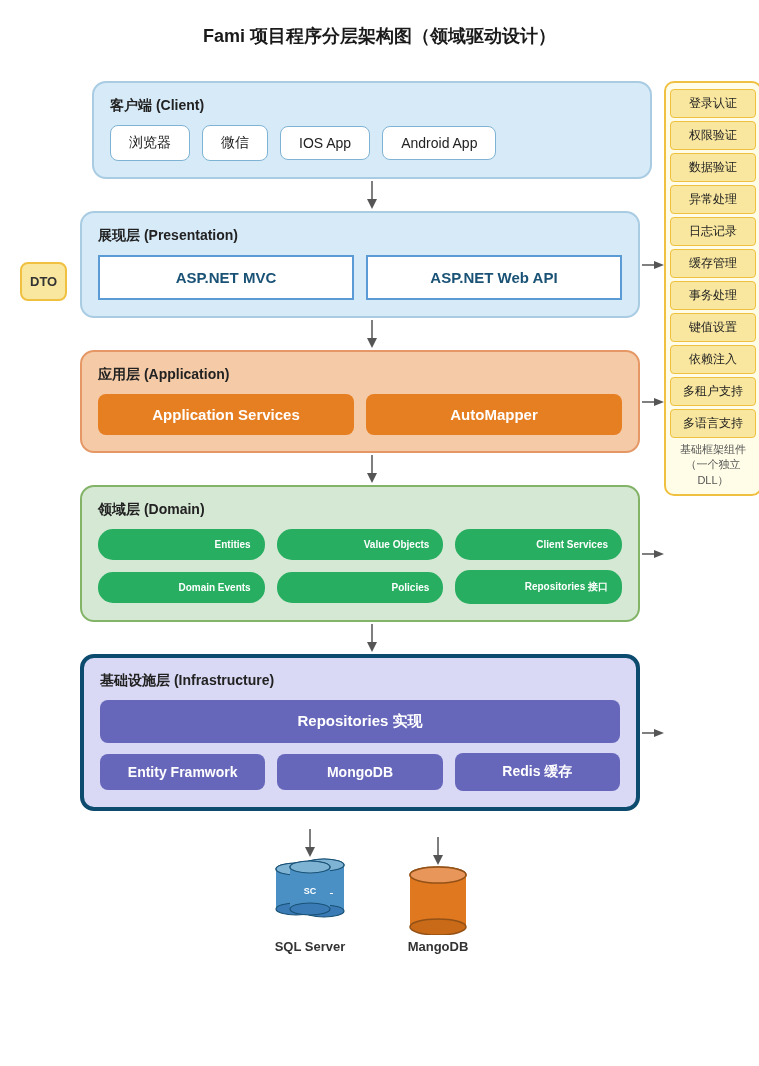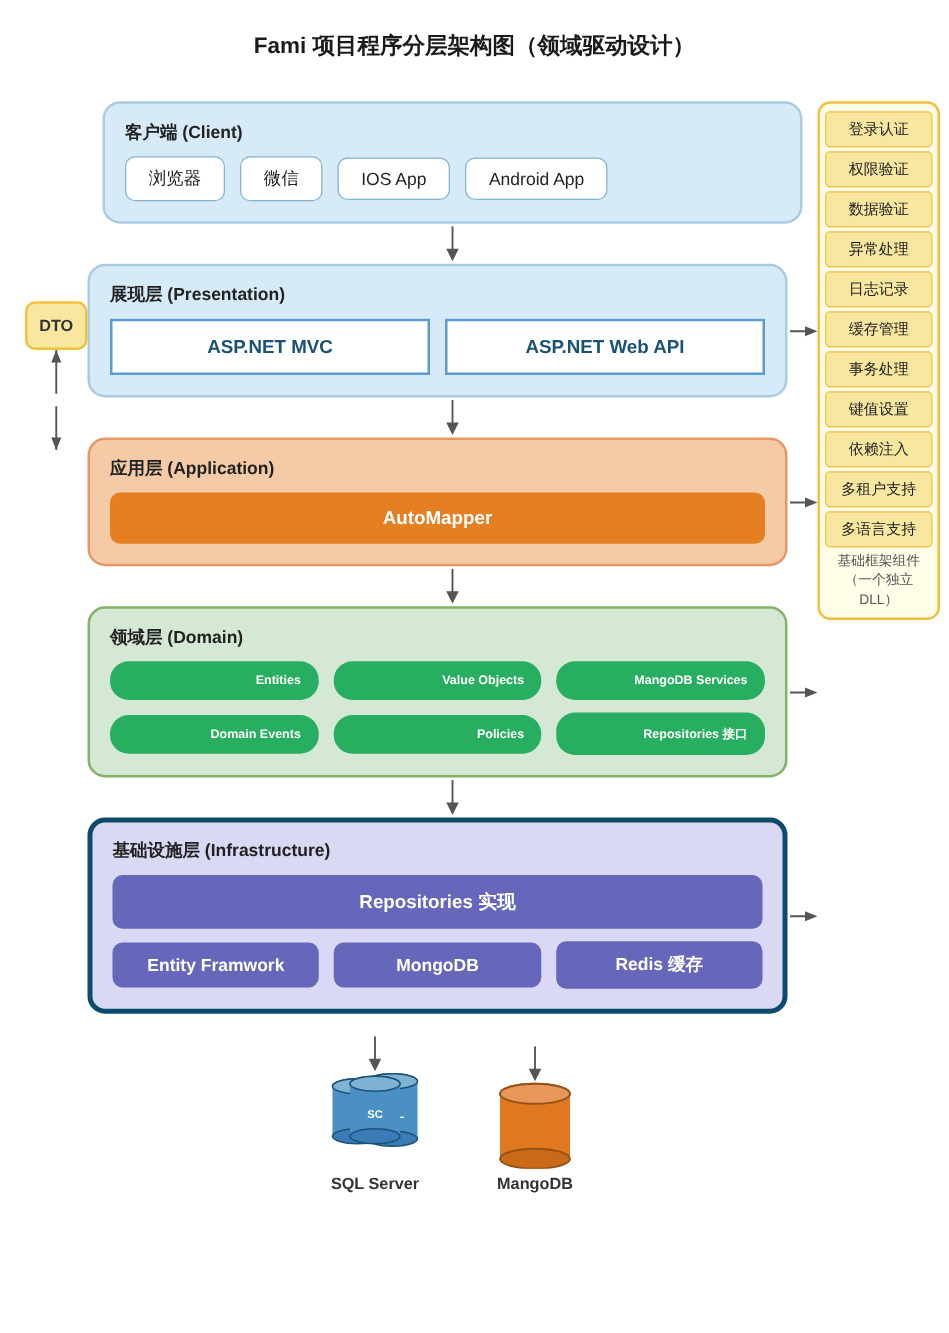--- a/index.html
+++ b/index.html
@@ -222,21 +222,21 @@
       display: flex;
       flex-direction: row;
       align-items: flex-start;
       width: 100%;
       position: relative;
     }
 
     .left-area {
       width: 60px;
       display: flex;
-      flex-direction: column;
+      flex-direction: row;
       align-items: center;
       padding-top: 160px;
       position: relative;
     }
 
     .center-area {
       flex: 1;
       display: flex;
       flex-direction: column;
       align-items: center;
@@ -318,20 +318,21 @@
         <svg width="20" height="28">
           <line x1="10" y1="0" x2="10" y2="20" stroke="#555" stroke-width="1.5"></line>
           <polygon points="10,28 5,18 15,18" fill="#555"></polygon>
         </svg>
       </div>
 
       <div style="display:flex;flex-direction:row;align-items:center;width:100%;">
         <div class="layer layer-application" style="flex:1;">
           <div class="layer-label">应用层 (Application)</div>
           <div class="layer-boxes">
+            <div class="application-box">Application Services</div>
             <div class="application-box">AutoMapper</div>
           </div>
         </div>
         <svg width="22" height="16" style="margin-left:2px;">
           <line x1="0" y1="8" x2="14" y2="8" stroke="#555" stroke-width="1.5"></line>
           <polygon points="22,8 12,4 12,12" fill="#555"></polygon>
         </svg>
       </div>
 
       <div class="v-arrow">
@@ -340,21 +341,21 @@
           <polygon points="10,28 5,18 15,18" fill="#555"></polygon>
         </svg>
       </div>
 
       <div style="display:flex;flex-direction:row;align-items:center;width:100%;">
         <div class="layer layer-domain" style="flex:1;">
           <div class="layer-label">领域层 (Domain)</div>
           <div class="layer-boxes" style="margin-bottom:10px;">
             <div class="domain-box">Entities</div>
             <div class="domain-box">Value Objects</div>
-            <div class="domain-box">MangoDB Services</div>
+            <div class="domain-box">Client Services</div>
           </div>
           <div class="layer-boxes">
             <div class="domain-box">Domain Events</div>
             <div class="domain-box">Policies</div>
             <div class="domain-box">Repositories 接口</div>
           </div>
         </div>
         <svg width="22" height="16" style="margin-left:2px;">
           <line x1="0" y1="8" x2="14" y2="8" stroke="#555" stroke-width="1.5"></line>
           <polygon points="22,8 12,4 12,12" fill="#555"></polygon>

